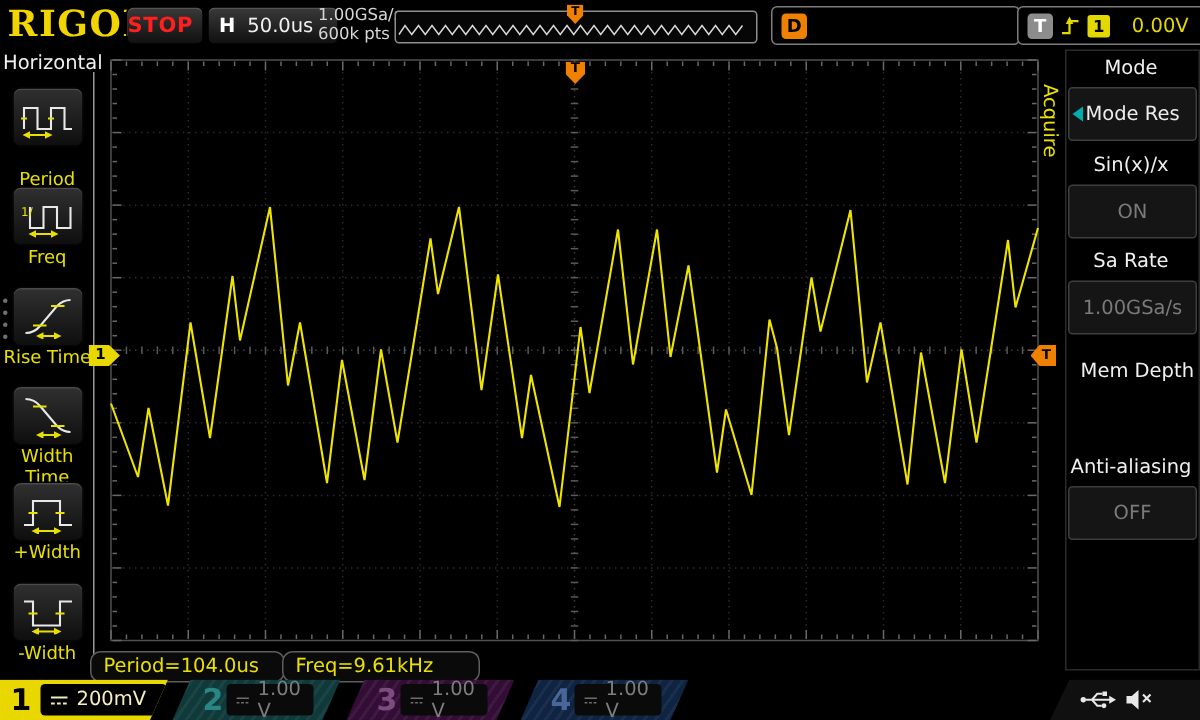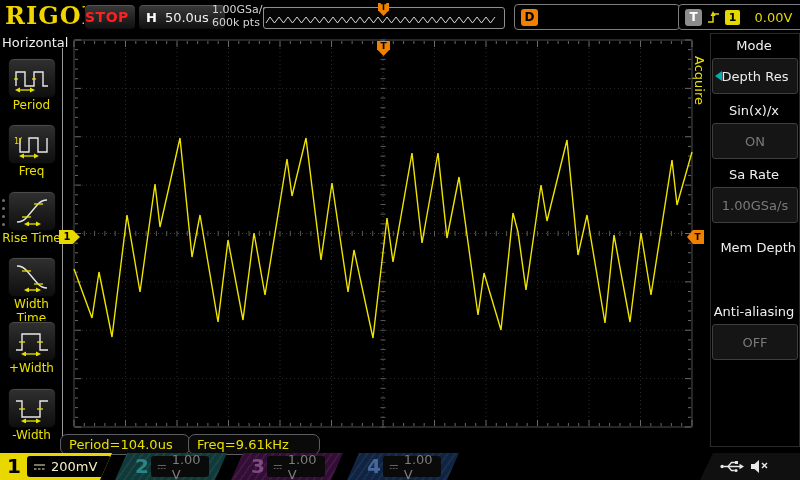--- a/index.html
+++ b/index.html
@@ -464,21 +464,21 @@
     <div class="abs lm-btn" style="top:26px;">
       <svg width="38" height="30" viewBox="0 0 36 30">
         <polyline points="2,23 2,9 11,9 11,23 20,23 20,9 29,9 29,23 34,23" fill="none" stroke="#e8e8e8" stroke-width="1.4"></polyline>
         <line x1="0" y1="16" x2="4" y2="16" stroke="#e8e000" stroke-width="1.3"></line>
         <line x1="18" y1="16" x2="22" y2="16" stroke="#e8e000" stroke-width="1.3"></line>
         <line x1="4" y1="27" x2="18" y2="27" stroke="#e8e000" stroke-width="1.3"></line>
         <polygon points="1,27 6,24.5 6,29.5" fill="#e8e000"></polygon>
           <polygon points="21,27 16,24.5 16,29.5" fill="#e8e000"></polygon>
       </svg>
     </div>
-    <div class="abs lm-label" style="top:66px;">Period</div>
+    <div class="abs lm-label" style="top:80px;">Period</div>
 
     <div class="abs lm-btn" style="top:92px;">
       <svg width="38" height="30" viewBox="0 0 36 30">
         <polyline points="6,9 6,23 15,23 15,9 24,9 24,23 33,23 33,9" fill="none" stroke="#e8e8e8" stroke-width="1.4"></polyline>
         <text x="0" y="15" font-size="8" fill="#e8e000">1/</text>
         <line x1="8" y1="27" x2="22" y2="27" stroke="#e8e000" stroke-width="1.3"></line>
         <polygon points="5,27 10,24.5 10,29.5" fill="#e8e000"></polygon>
           <polygon points="25,27 20,24.5 20,29.5" fill="#e8e000"></polygon>
       </svg>
     </div>
@@ -537,21 +537,21 @@
     <div class="abs pager-dot" style="top:183px;"></div>
     <div class="abs pager-dot" style="top:191px;"></div>
   </div>
 
   <div id="right-panel" class="abs"></div>
   <div id="acquire-tab" class="abs">Acquire</div>
 
   <div class="abs rm-label" style="top:38px;">Mode</div>
   <div class="abs rm-btn" style="top:58px;">
     <span class="sel-arrow"></span>
-    <span class="rm-val on">Depth Res</span>
+    <span class="rm-val on">Mode Res</span>
   </div>
   <div class="abs rm-label" style="top:103px;">Sin(x)/x</div>
   <div class="abs rm-btn" style="top:123px;">
     <span class="rm-val off">ON</span>
   </div>
   <div class="abs rm-label" style="top:167px;">Sa Rate</div>
   <div class="abs rm-btn" style="top:187px;">
     <span class="rm-val off">1.00GSa/s</span>
   </div>
   <div class="abs rm-label" style="top:240px;text-align:right;">Mem Depth</div>

